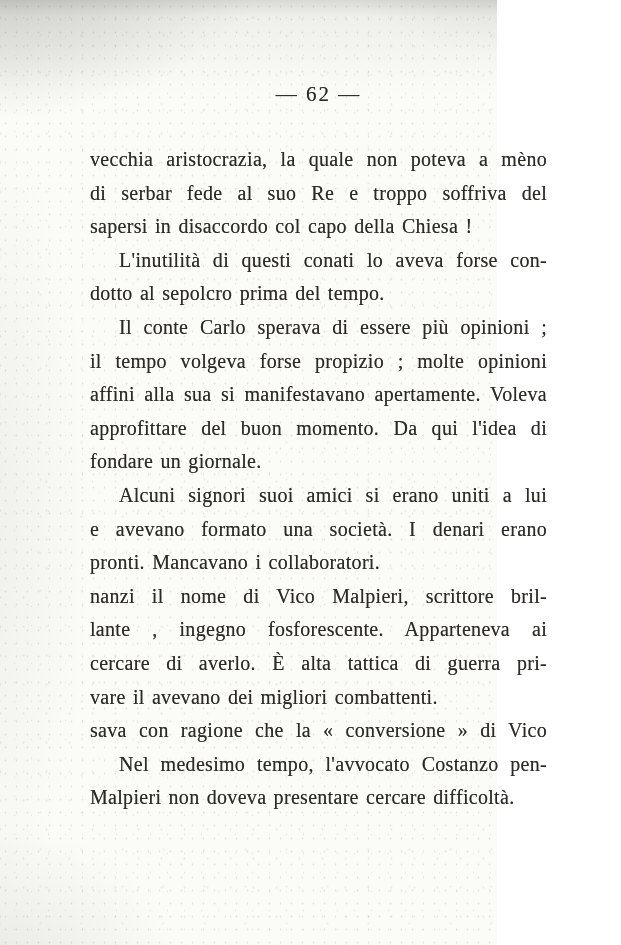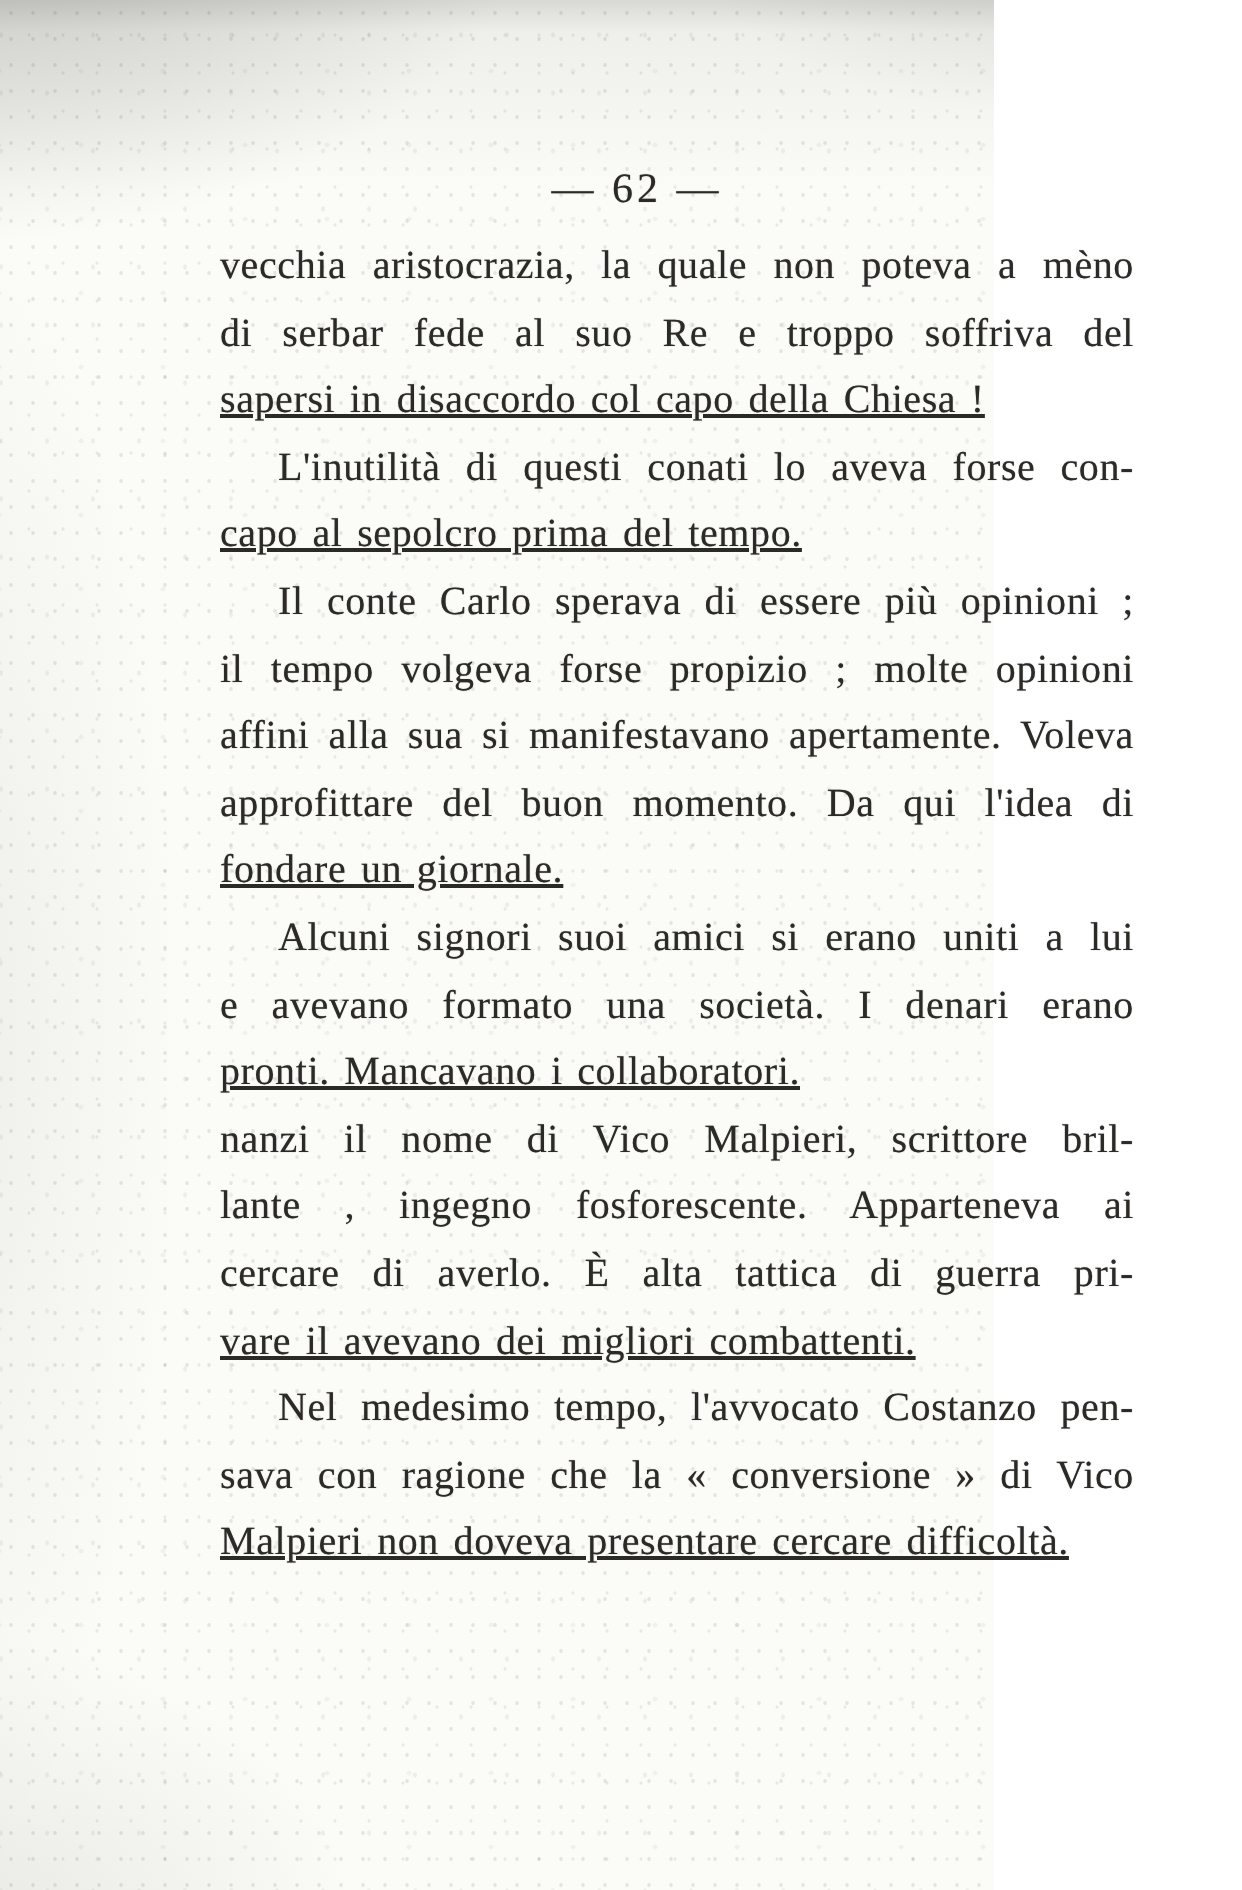--- a/index.html
+++ b/index.html
@@ -38,60 +38,59 @@
     position: absolute;
     top: 82px; left: 90px; width: 457px;
     text-align: center;
     font-size: 21px;
     color: var(--ink);
     letter-spacing: 2px;
     text-shadow: 0 0 0.5px rgba(44,42,39,0.55);
   }
   .body-text {
     position: absolute;
-    top: 117px; left: 90px; width: 457px;
+    top: 143px; left: 90px; width: 457px;
     color: var(--ink);
     font-size: 20px;
     line-height: 33.6px;
     letter-spacing: 0.015em;
     word-spacing: 0.10em;
     text-shadow: 0 0 0.5px rgba(44,42,39,0.55);
-    margin-left: 20px;
   }
   .line {
     text-align: justify;
     text-align-last: justify;
     white-space: normal;
   }
-  .line.end { text-align-last: left; text-decoration: underline; }
+  .line.end { text-align-last: left; }
   .line.indent { text-indent: 29px; }
 </style>
 </head>
 <body>
 
 <div class="page">
   <div class="grain"></div>
 
   <div class="page-number">— 62 —</div>
 
   <div class="body-text">
     <div class="line">vecchia aristocrazia, la quale non poteva a mèno</div>
     <div class="line">di serbar fede al suo Re e troppo soffriva del</div>
     <div class="line end">sapersi in disaccordo col capo della Chiesa !</div>
     <div class="line indent">L'inutilità di questi conati lo aveva forse con-</div>
-    <div class="line end">capo al sepolcro prima del tempo.</div>
+    <div class="line end">dotto al sepolcro prima del tempo.</div>
     <div class="line indent">Il conte Carlo sperava di essere più opinioni ;</div>
     <div class="line">il tempo volgeva forse propizio ; molte opinioni</div>
     <div class="line">affini alla sua si manifestavano apertamente. Voleva</div>
     <div class="line">approfittare del buon momento. Da qui l'idea di</div>
     <div class="line end">fondare un giornale.</div>
     <div class="line indent">Alcuni signori suoi amici si erano uniti a lui</div>
     <div class="line">e avevano formato una società. I denari erano</div>
     <div class="line end">pronti. Mancavano i collaboratori.</div>
     <div class="line">nanzi il nome di Vico Malpieri, scrittore bril-</div>
     <div class="line">lante , ingegno fosforescente. Apparteneva ai</div>
     <div class="line">cercare di averlo. È alta tattica di guerra pri-</div>
     <div class="line end">vare il avevano dei migliori combattenti.</div>
+    <div class="line">sava con ragione che la « conversione » di Vico</div>
     <div class="line indent">Nel medesimo tempo, l'avvocato Costanzo pen-</div>
-    <div class="line">sava con ragione che la « conversione » di Vico</div>
     <div class="line end">Malpieri non doveva presentare cercare difficoltà.</div>
   </div>
 </div>
 
 </body></html>

